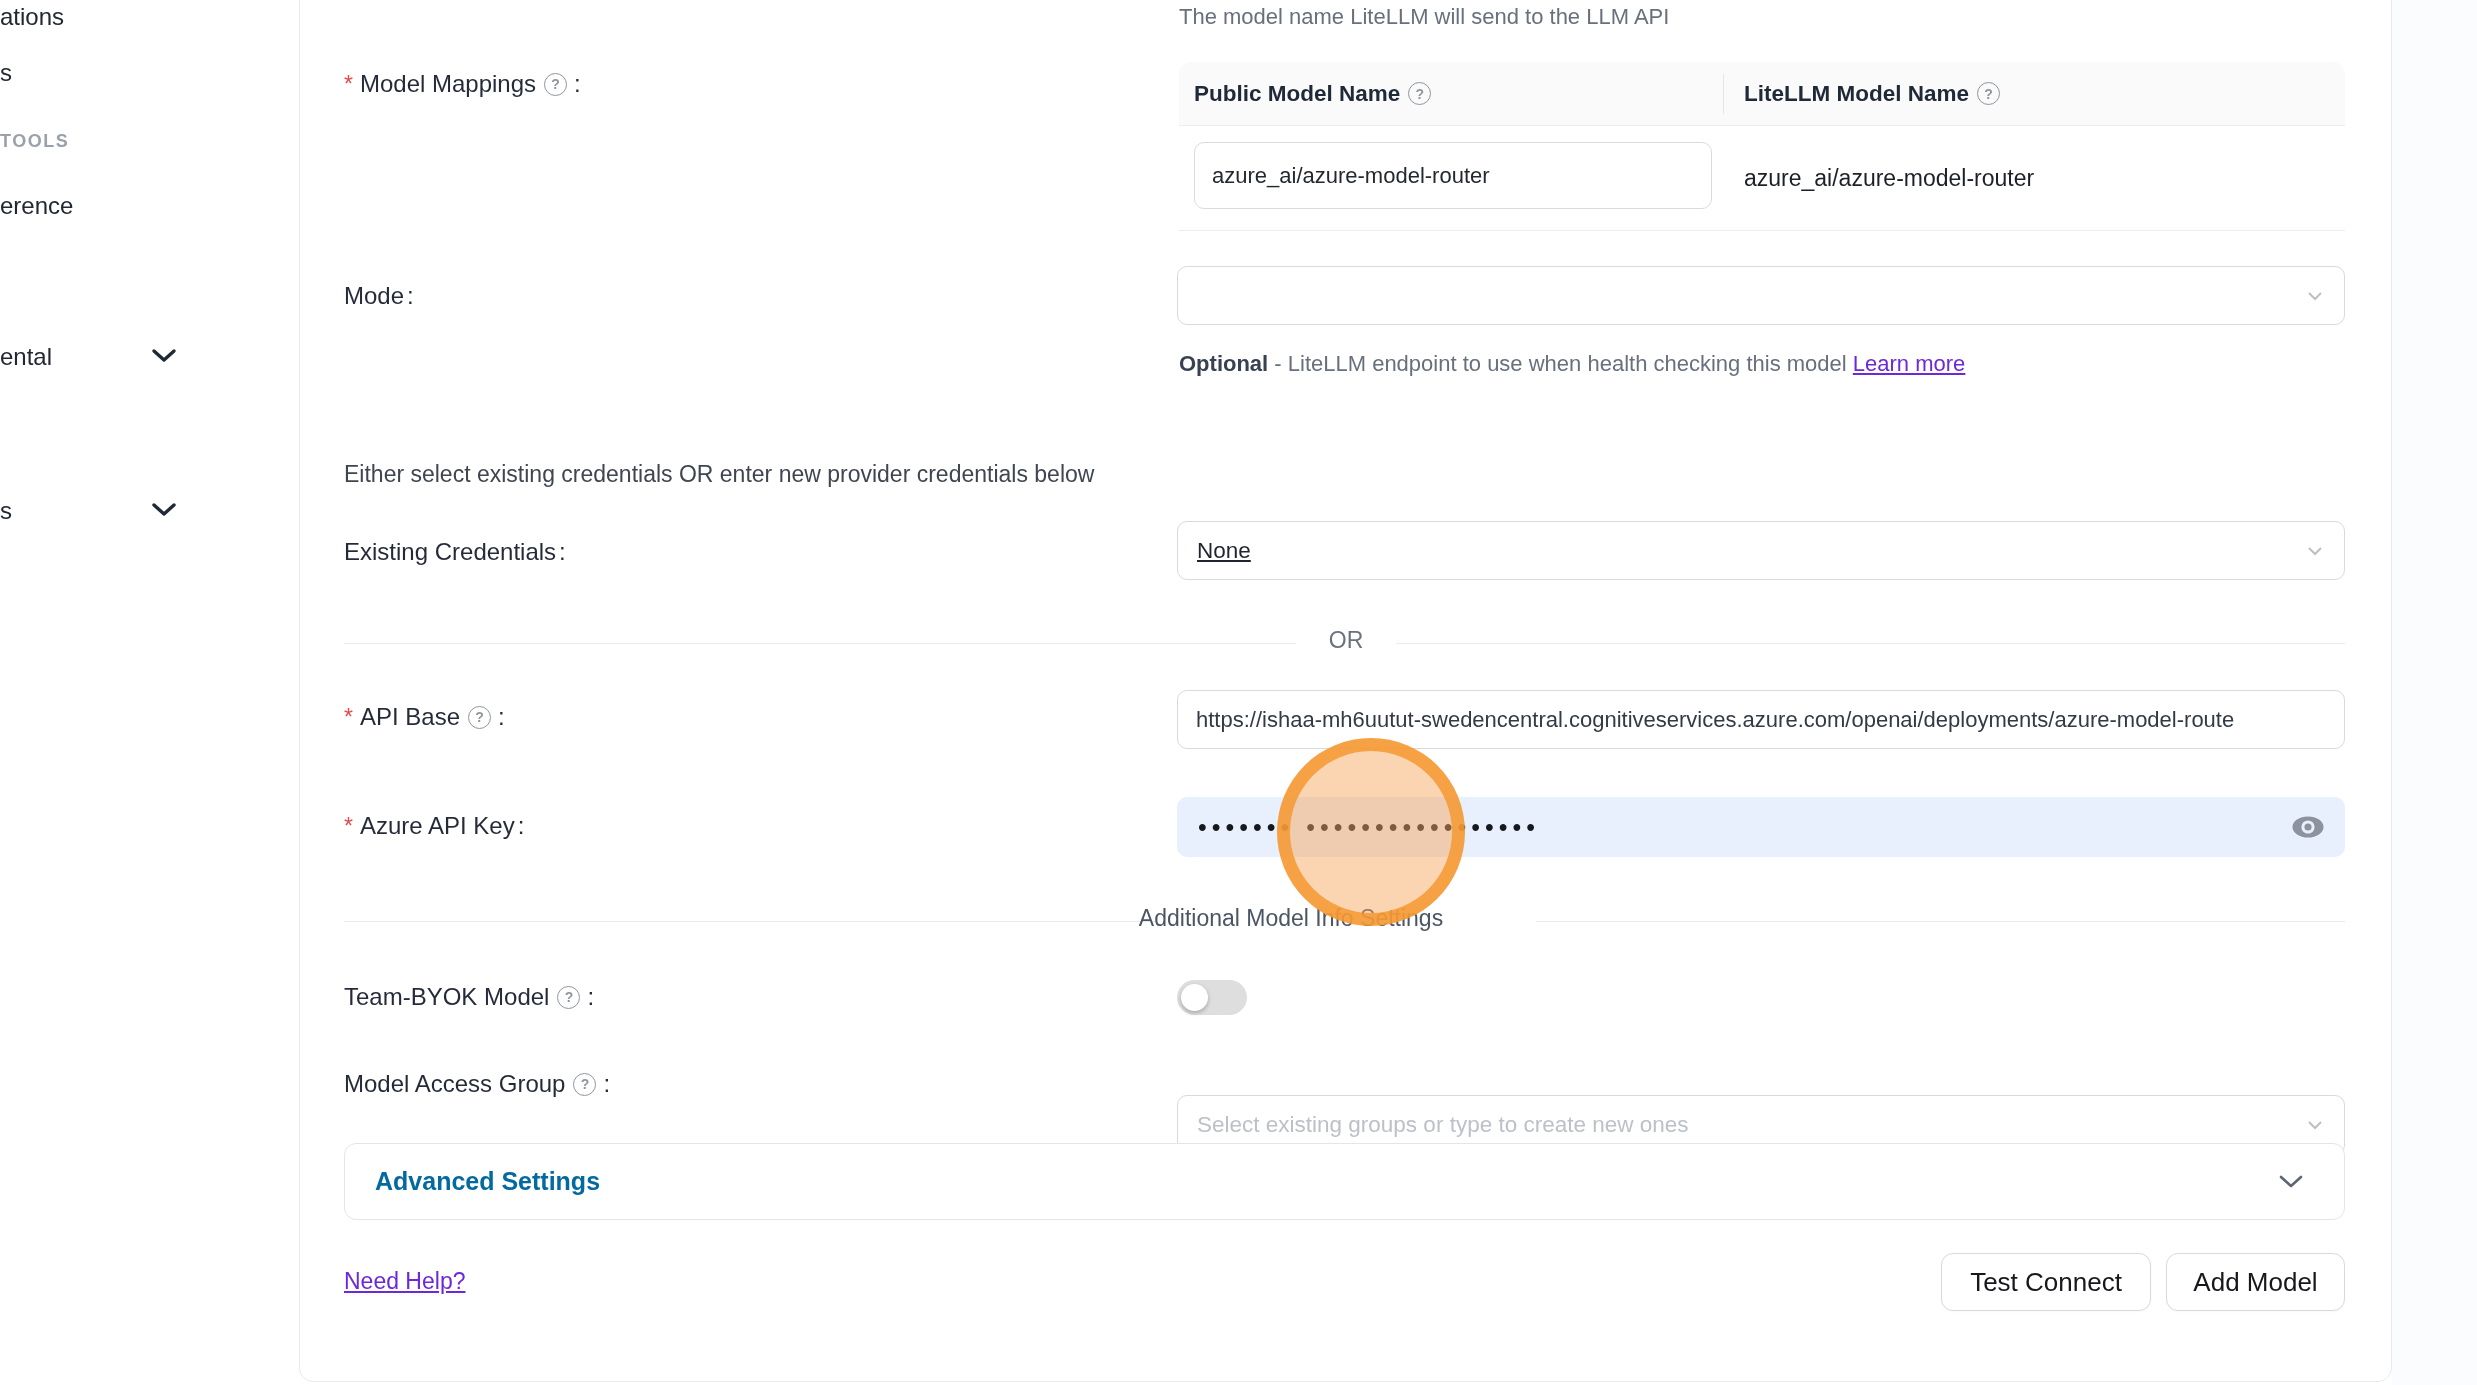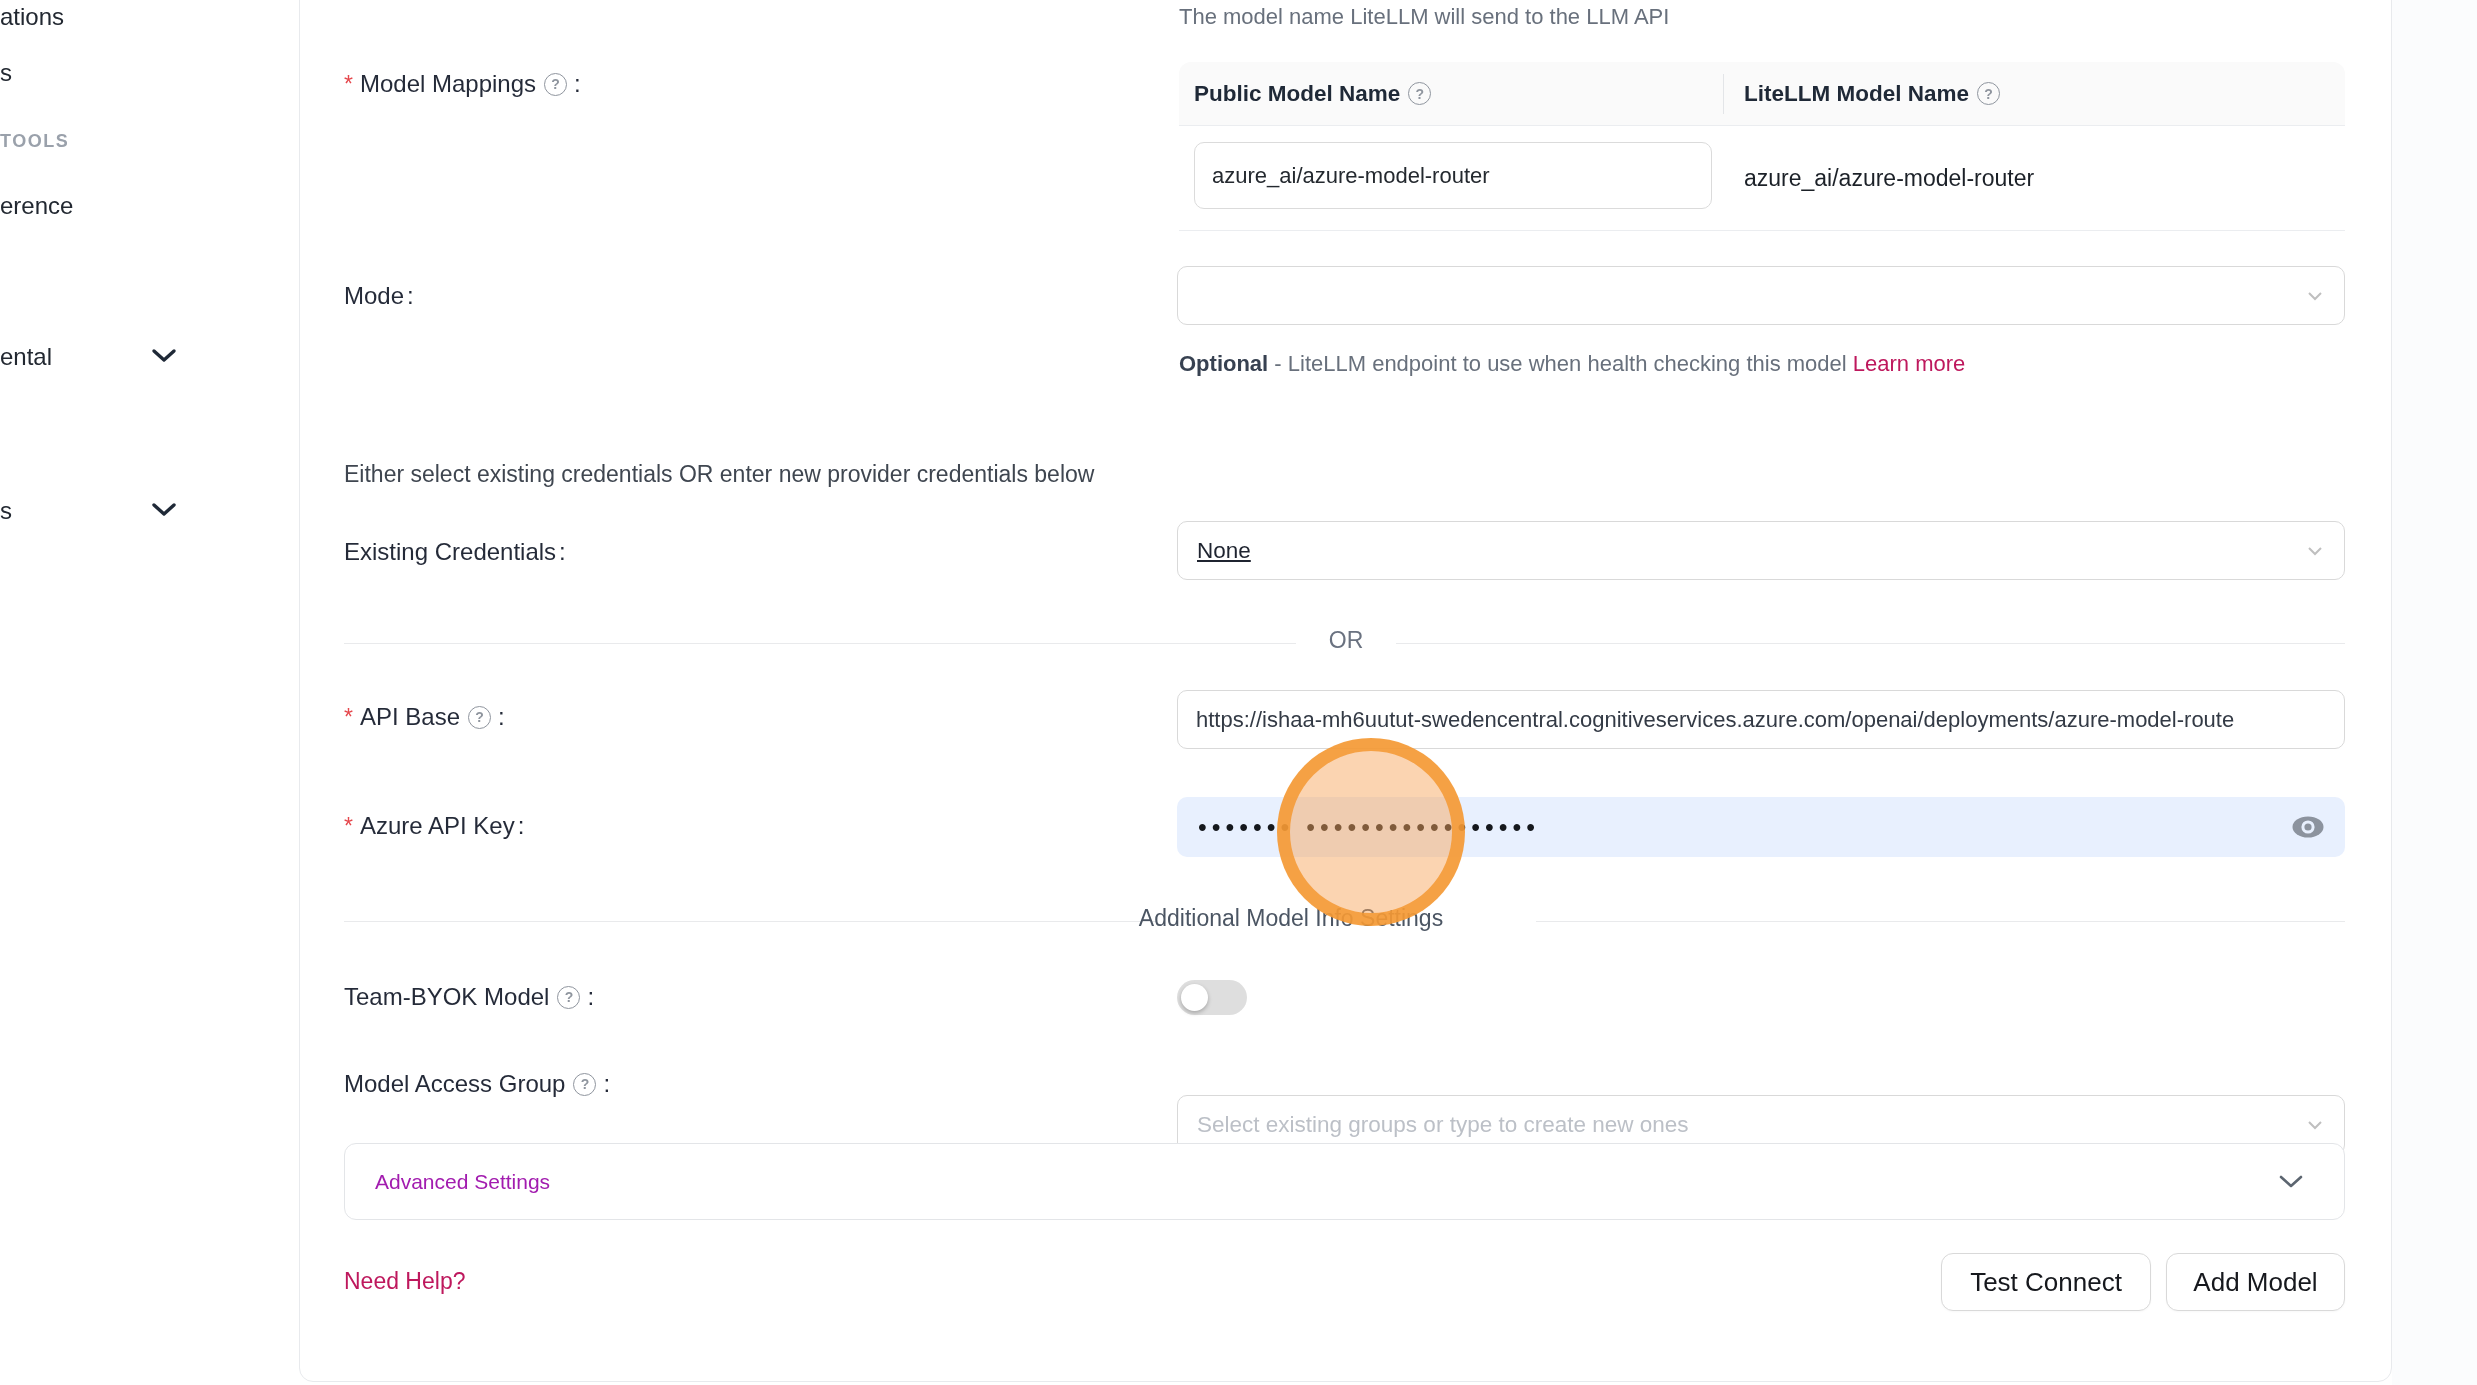--- a/index.html
+++ b/index.html
@@ -57,23 +57,23 @@
   .eye { position:absolute; right:21px; top:50%; transform:translateY(-50%); width:32px; height:23px; cursor:pointer; }
 
   
   .switch { position:absolute; width:70px; height:35px; border-radius:18px; background:rgba(0,0,0,0.13); }
   .switch .knob { position:absolute; left:4px; top:4px; width:27px; height:27px; border-radius:50%;
                   background:#fff; box-shadow:0 2px 4px rgba(0,0,0,0.25); }
 
   
   .adv-panel { position:absolute; left:344px; top:1143px; width:2001px; height:77px; border:1px solid #e3e5e8;
                border-radius:12px; background:#fff; display:flex; align-items:center; padding:0 40px 0 30px; cursor:pointer; }
-  .adv-title { font-size:21px; font-weight:400; color:#a21caf; }
+  .adv-title { font-size:25px; font-weight:700; color:#0369a1; }
   .adv-chev { margin-left:auto; }
-  .link { color:#be185d; cursor:pointer; }
+  .link { color:#6d28d9; cursor:pointer;text-decoration:underline; }
   .need-help { position:absolute; left:344px; top:1268px; font-size:23px; }
   .btn { position:absolute; height:58px; background:#fff; border:1px solid #d9d9d9; border-radius:12px;
          display:flex; align-items:center; justify-content:center; font-size:26px; color:#16181d;
          box-shadow:0 1px 2px rgba(0,0,0,0.03); cursor:pointer; }
 
   
   .click-circle { position:absolute; left:1277px; top:738px; width:188px; height:188px; border-radius:50%;
                   background:rgba(246,166,92,0.48); border:13px solid rgba(245,152,49,0.85);
                   pointer-events:none; z-index:50; }
 

